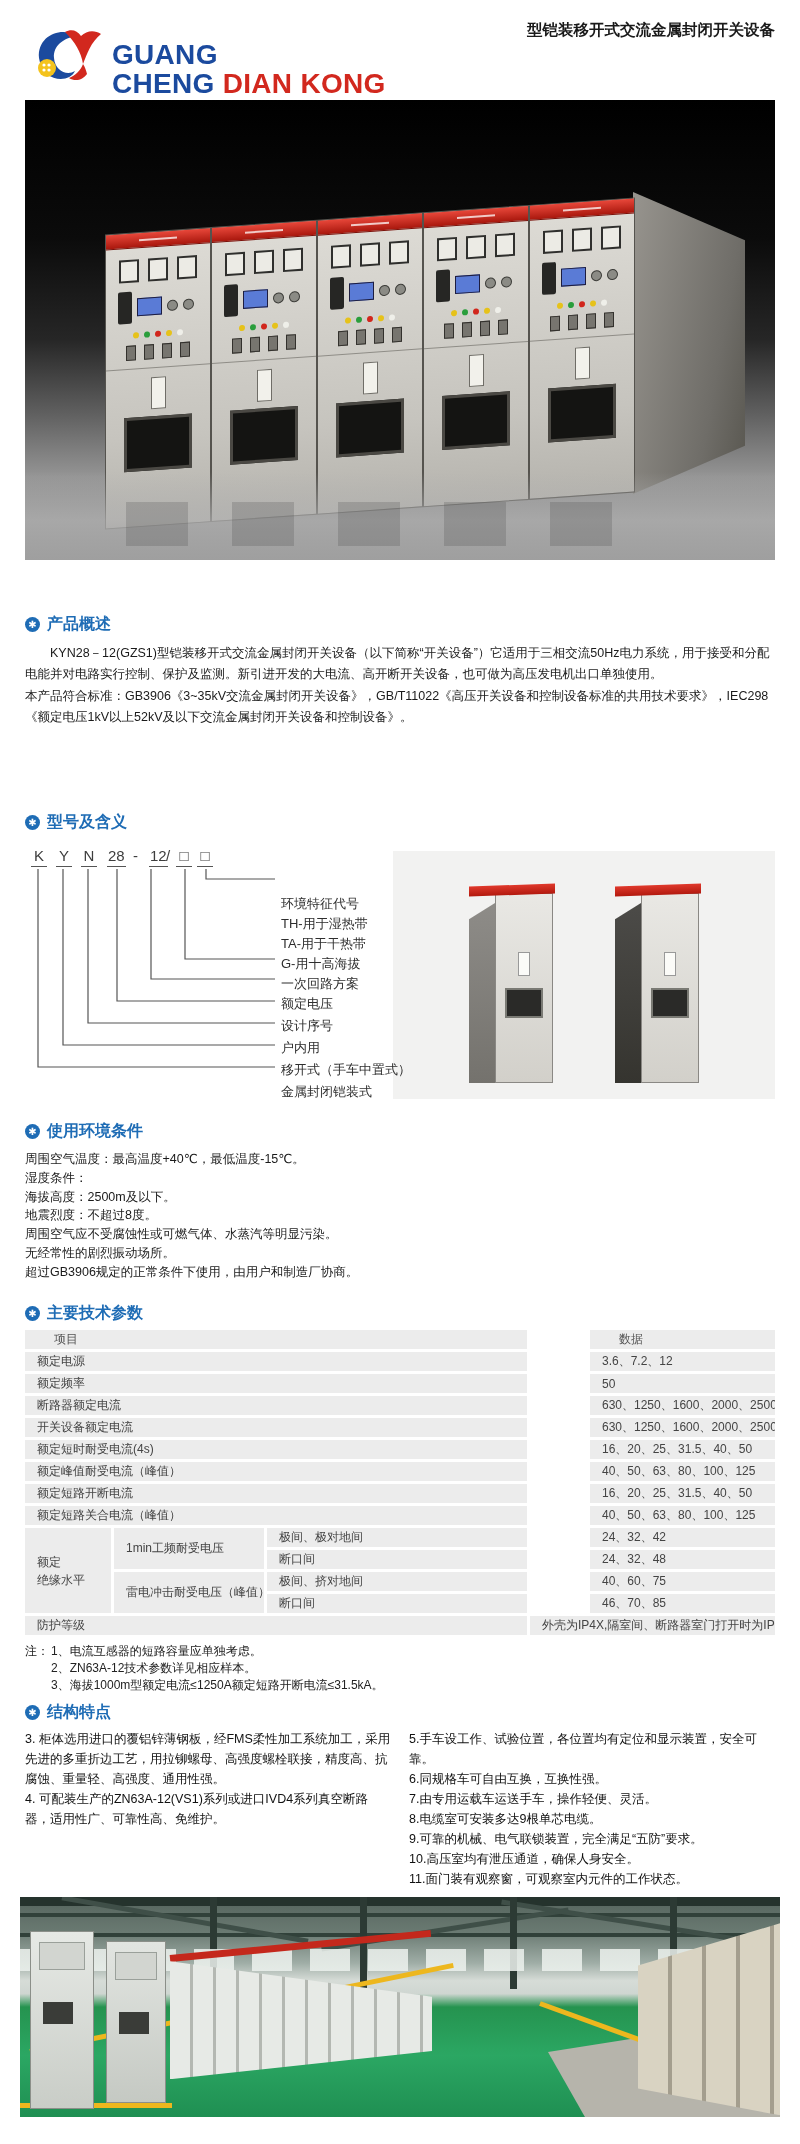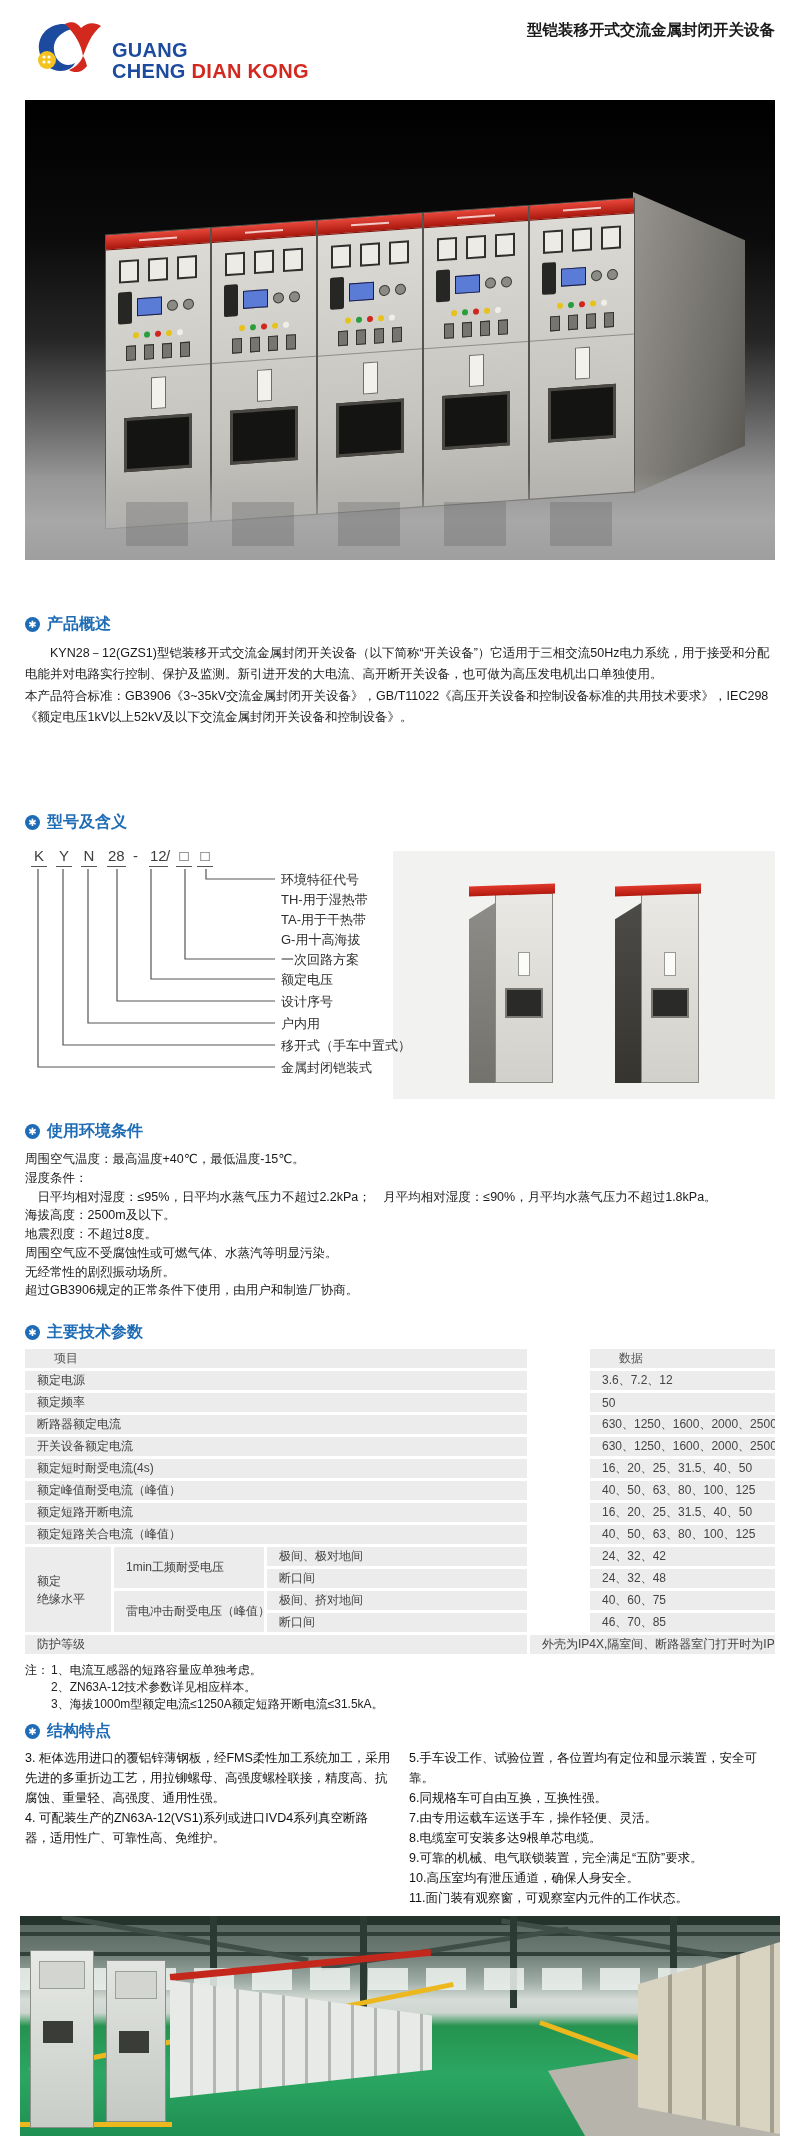--- a/index.html
+++ b/index.html
@@ -2,21 +2,21 @@
 <html><head>
 <meta charset="utf-8">
 <style>
   html,body{margin:0;padding:0;background:#fff;}
   .page{width:800px;height:2144px;position:relative;overflow:hidden;background:#fff;
         font-family:"Liberation Sans","DejaVu Sans",sans-serif;color:#333;}
 
   
   .header{display:flex;justify-content:space-between;align-items:flex-start;padding:12px 25px 0;height:74px;box-sizing:border-box;}
   .logo{display:flex;align-items:center;gap:9px;}
-  .logo-text{line-height:1.04;font-weight:bold;font-size:20px;letter-spacing:.3px;white-space:nowrap;margin-top:28px;}
+  .logo-text{line-height:1.04;font-weight:bold;font-size:28px;letter-spacing:.3px;white-space:nowrap;margin-top:28px;}
   .lt-blue{color:#1b4a9e}.lt-red{color:#d2281e}
   .title-block{text-align:right;padding-top:4px;}
   .model-title{font-size:30px;font-weight:bold;color:#0d0d0d;line-height:1;letter-spacing:.5px;}
   .subtitle{font-size:15.5px;font-weight:bold;color:#1a1a1a;margin-top:4px;}
 
   
   .hero{margin:26px 25px 0;height:460px;position:relative;overflow:hidden;
         background:linear-gradient(180deg,#000 0%,#0b0b0b 30%,#262626 52%,#5f5f5f 68%,#959595 82%,#8a8a8a 100%);}
   .cabrow{position:absolute;left:80px;top:116px;display:flex;transform:skewY(-4deg);}
   .cab{width:106px;height:295px;background:linear-gradient(180deg,#dedcd6,#c6c4be 70%,#b5b3ad);border:1px solid #55534e;position:relative;box-sizing:border-box;}
@@ -48,21 +48,21 @@
   .overview-head{margin-top:54px;}
   .body-text{margin:8px 25px 0;font-size:12.5px;line-height:1.7;color:#1a1a1a;}
   .p-indent{text-indent:2em;}
 
   
   .model-head{margin-top:84px;}
   .model-diagram{position:relative;margin:10px 25px 0;height:252px;}
   .code-char{position:absolute;top:4px;font-size:15px;color:#3d3d3d;padding:0 1px 2px;text-align:center;}
   .underlined{border-bottom:1.5px solid #555;min-width:14px;}
   .mline-svg{position:absolute;left:0;top:0;}
-  .mlabel{position:absolute;left:256px;font-size:13px;color:#2e2e2e;white-space:nowrap;}
+  .mlabel{position:absolute;left:256px;font-size:13px;color:#2e2e2e;white-space:nowrap;margin-top:24px;}
   .model-photo{position:absolute;left:368px;top:8px;width:382px;height:248px;background:#f2f2f1;
                display:flex;align-items:flex-end;justify-content:center;gap:62px;padding-bottom:16px;box-sizing:border-box;}
   .mini-cab{display:flex;align-items:flex-end;position:relative;}
   .mini-side{width:26px;height:180px;background:linear-gradient(180deg,#8e8c88,#74726d);clip-path:polygon(0 9%,100% 0,100% 100%,0 100%);}
   .mini-side.dark{background:linear-gradient(180deg,#4c4b48,#35342f);}
   .mini-front{width:58px;height:190px;background:linear-gradient(180deg,#e9e8e4,#d2d0ca);border:1px solid #8a8884;position:relative;box-sizing:border-box;}
   .mini-cap{position:absolute;top:-9px;left:-27px;width:86px;height:10px;background:linear-gradient(180deg,#e0392c,#b2190e);transform:skewY(-2deg);}
   .mini-plate{width:10px;height:22px;background:#fbfbf8;border:1px solid #999;margin:58px auto 0;}
   .mini-win{width:34px;height:26px;background:#2a2a28;border:2px solid #7a7a74;margin:12px auto 0;}
 
@@ -377,21 +377,20 @@
     <span class="mlabel" style="top:216px">金属封闭铠装式</span>
   </div>
 
   <div class="sec-head env-head">
     <span class="sec-icon">✱</span>
     <span>使用环境条件</span>
   </div>
   <div class="env-text">
     <div>周围空气温度：最高温度+40℃，最低温度-15℃。</div>
     <div>湿度条件：</div>
-    <div>　日平均相对湿度：≤95%，日平均水蒸气压力不超过2.2kPa；　月平均相对湿度：≤90%，月平均水蒸气压力不超过1.8kPa。</div>
     <div>海拔高度：2500m及以下。</div>
     <div>地震烈度：不超过8度。</div>
     <div>周围空气应不受腐蚀性或可燃气体、水蒸汽等明显污染。</div>
     <div>无经常性的剧烈振动场所。</div>
     <div>超过GB3906规定的正常条件下使用，由用户和制造厂协商。</div>
   </div>
 
   <div class="sec-head param-head">
     <span class="sec-icon">✱</span>
     <span>主要技术参数</span>

